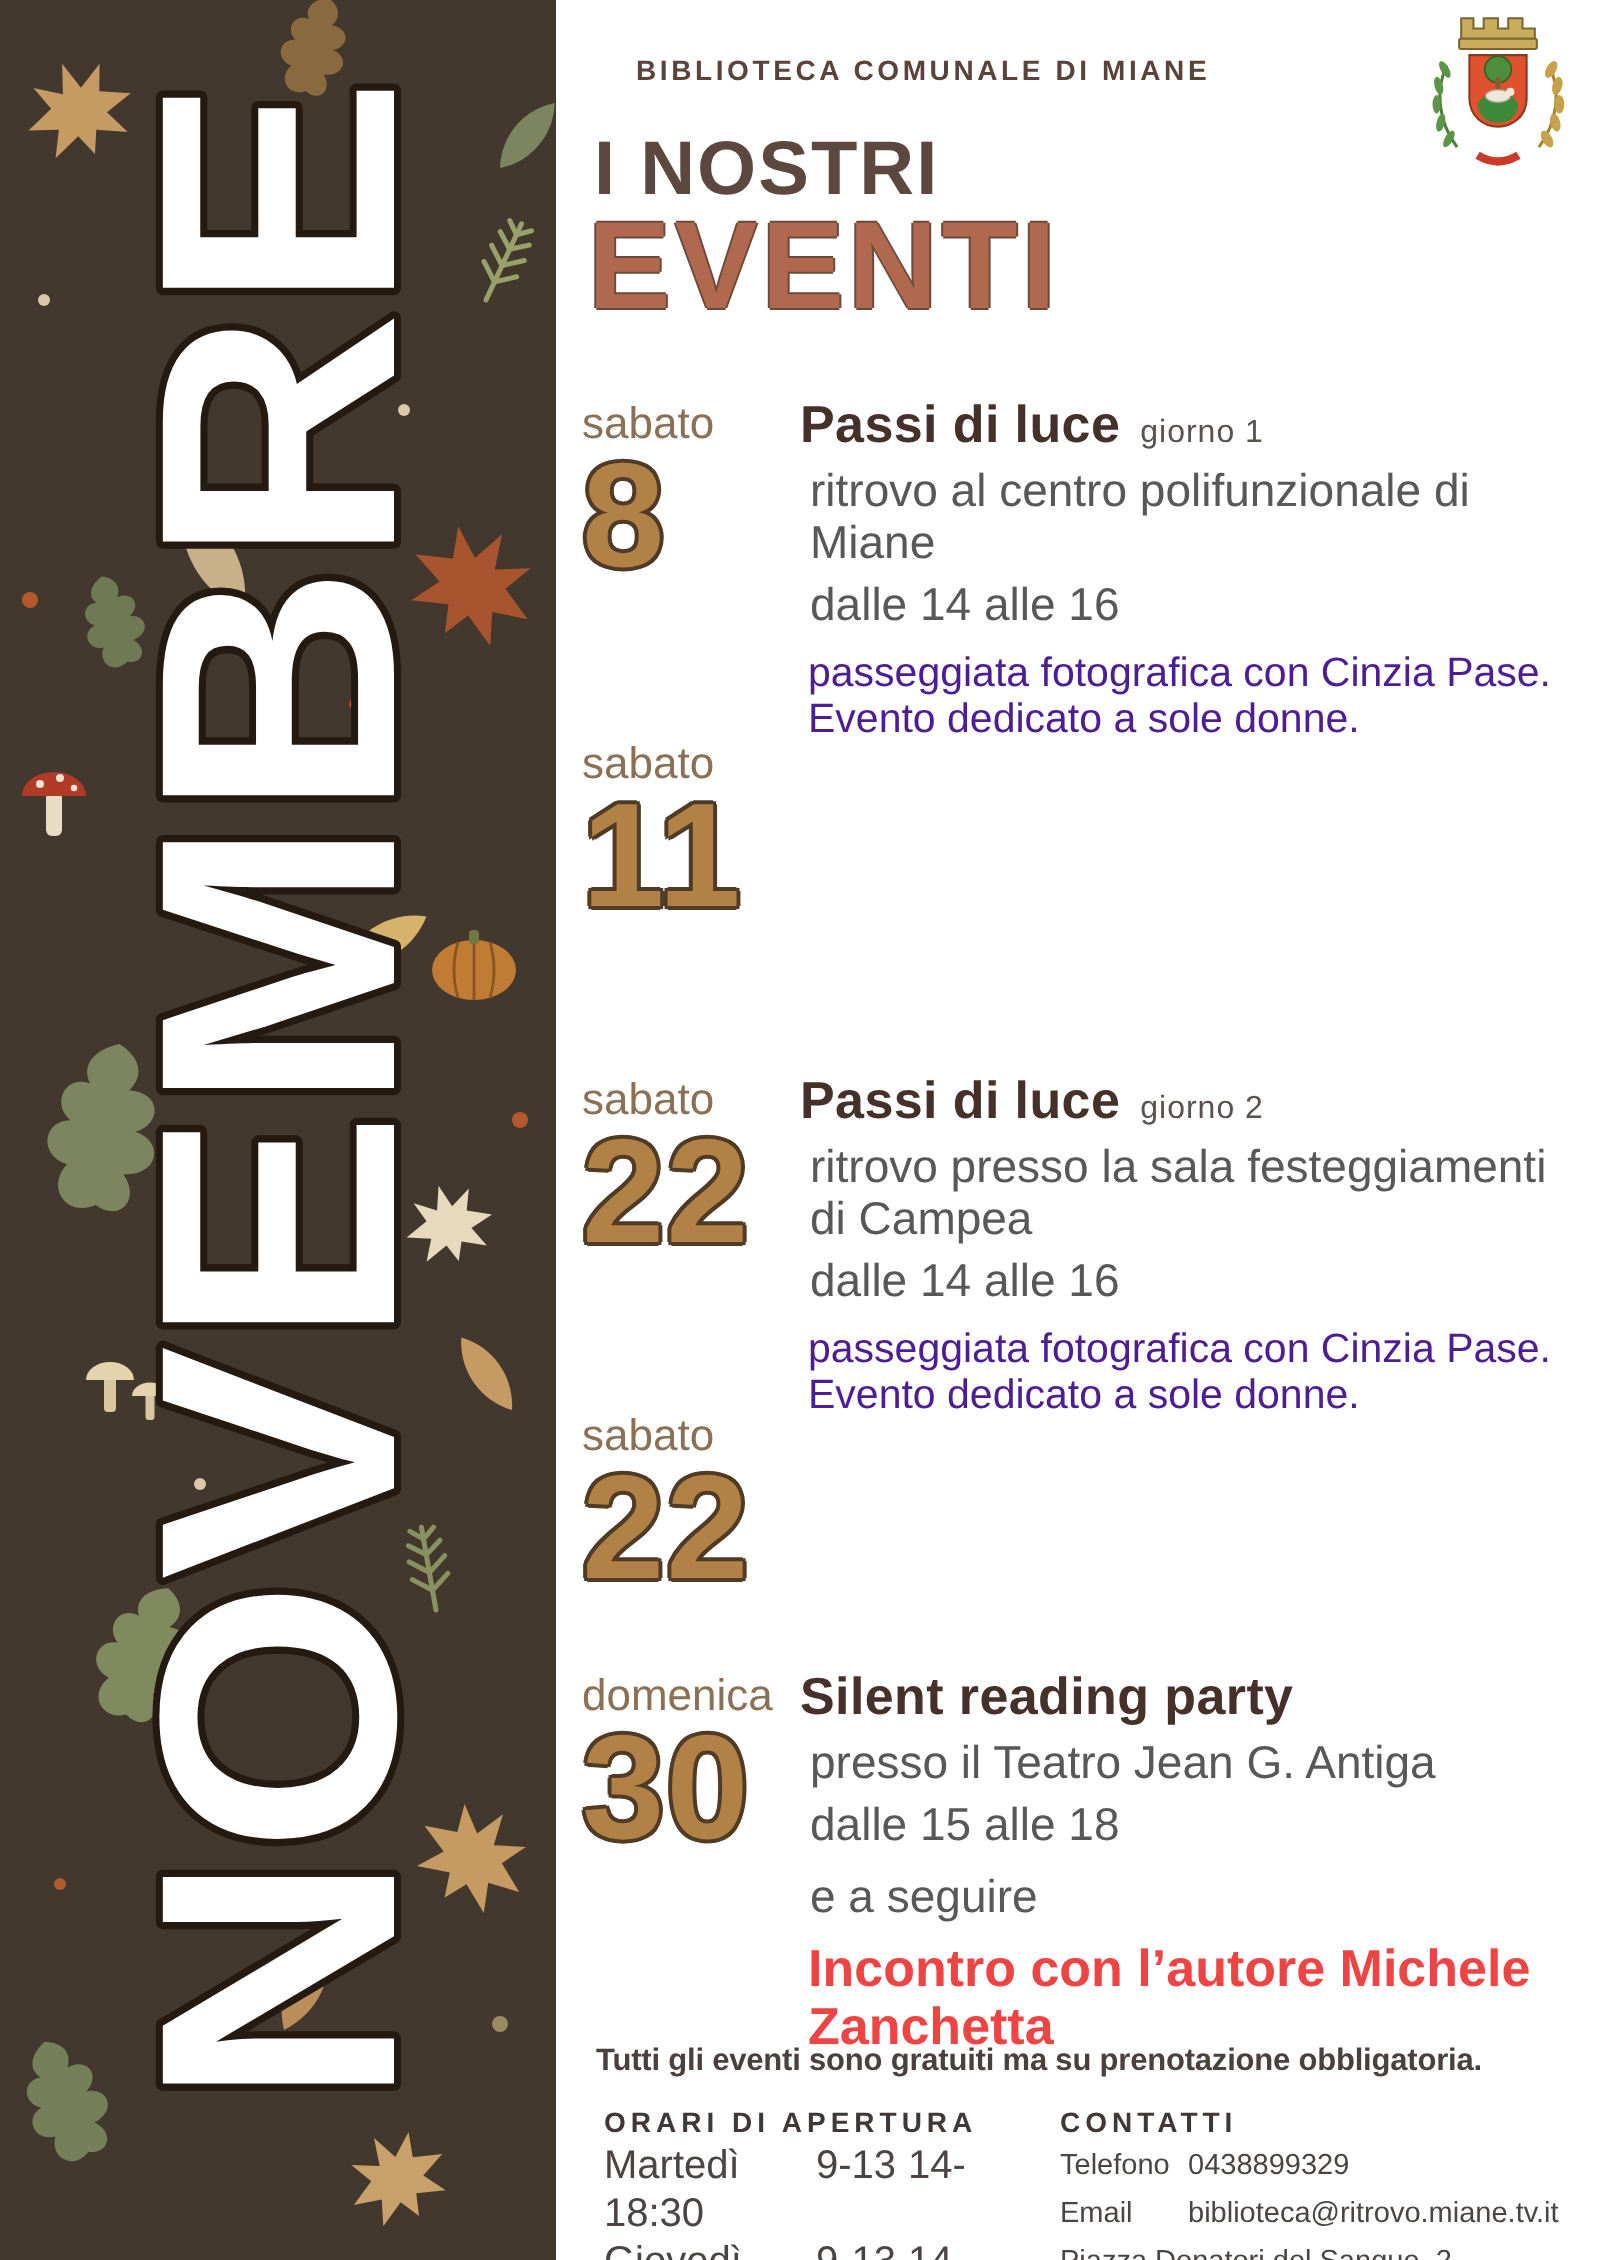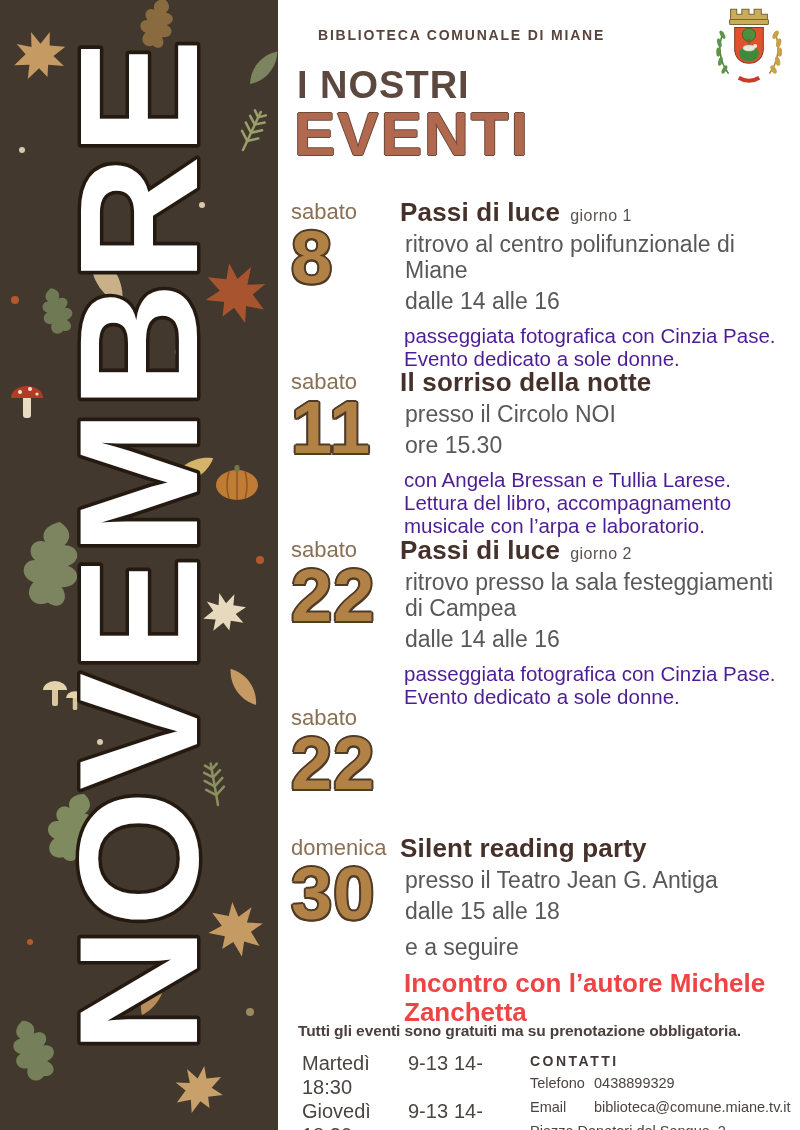--- a/index.html
+++ b/index.html
@@ -170,26 +170,20 @@
     <div class="time">dalle 14 alle 16</div>
     <div class="desc">passeggiata fotografica con Cinzia Pase. Evento dedicato a sole donne.</div>
   </div>
 </div>
 
 <div class="event" style="top:367px">
   <div class="daycol">
     <div class="day-label">sabato</div>
     <div class="day-num">11</div>
   </div>
-  <div class="content">
-    <div class="title-row"><span class="ev-title">Il sorriso della notte</span></div>
-    <div class="venue">presso il Circolo NOI</div>
-    <div class="time">ore 15.30</div>
-    <div class="desc">con Angela Bressan e Tullia Larese. Lettura del libro, accompagnamento musicale con l’arpa e laboratorio.</div>
-  </div>
 </div>
 
 <div class="event" style="top:535px">
   <div class="daycol">
     <div class="day-label">sabato</div>
     <div class="day-num">22</div>
   </div>
   <div class="content">
     <div class="title-row"><span class="ev-title">Passi di luce</span><span class="ev-tag">giorno 2</span></div>
     <div class="venue">ritrovo presso la sala festeggiamenti di Campea</div>
@@ -215,35 +209,36 @@
     <div class="venue">presso il Teatro Jean G. Antiga</div>
     <div class="time">dalle 15 alle 18</div>
     <div class="extra">e a seguire</div>
     <div class="finale">Incontro con l’autore Michele Zanchetta</div>
   </div>
 </div>
 
 <div class="notice">Tutti gli eventi sono gratuiti ma su prenotazione obbligatoria.</div>
 
 <div class="hours">
+  <div class="block-heading">ORARI DI APERTURA</div>
   <div class="h-row">
     <span class="h-day">Martedì</span><span class="h-t1">9-13</span><span class="h-t2">14-18:30</span>
   </div>
   <div class="h-row">
     <span class="h-day">Giovedì</span><span class="h-t1">9-13</span><span class="h-t2">14-18:30</span>
   </div>
   <div class="h-row">
     <span class="h-day">Sabato</span><span class="h-t1">9-12</span><span class="h-t2"></span>
   </div>
 </div>
 
 <div class="contacts">
   <div class="block-heading">CONTATTI</div>
   <div class="c-row">
     <span class="c-label">Telefono</span><span>0438899329</span>
   </div>
   <div class="c-row">
-    <span class="c-label">Email</span><span>biblioteca@comune.miane.tv.it</span>
+    <span class="c-label">Email</span><span>biblioteca@ritrovo.miane.tv.it</span>
   </div>
   <div class="c-row">
     <span>Piazza Donatori del Sangue, 2</span>
   </div>
 </div>
 
 </body></html>

